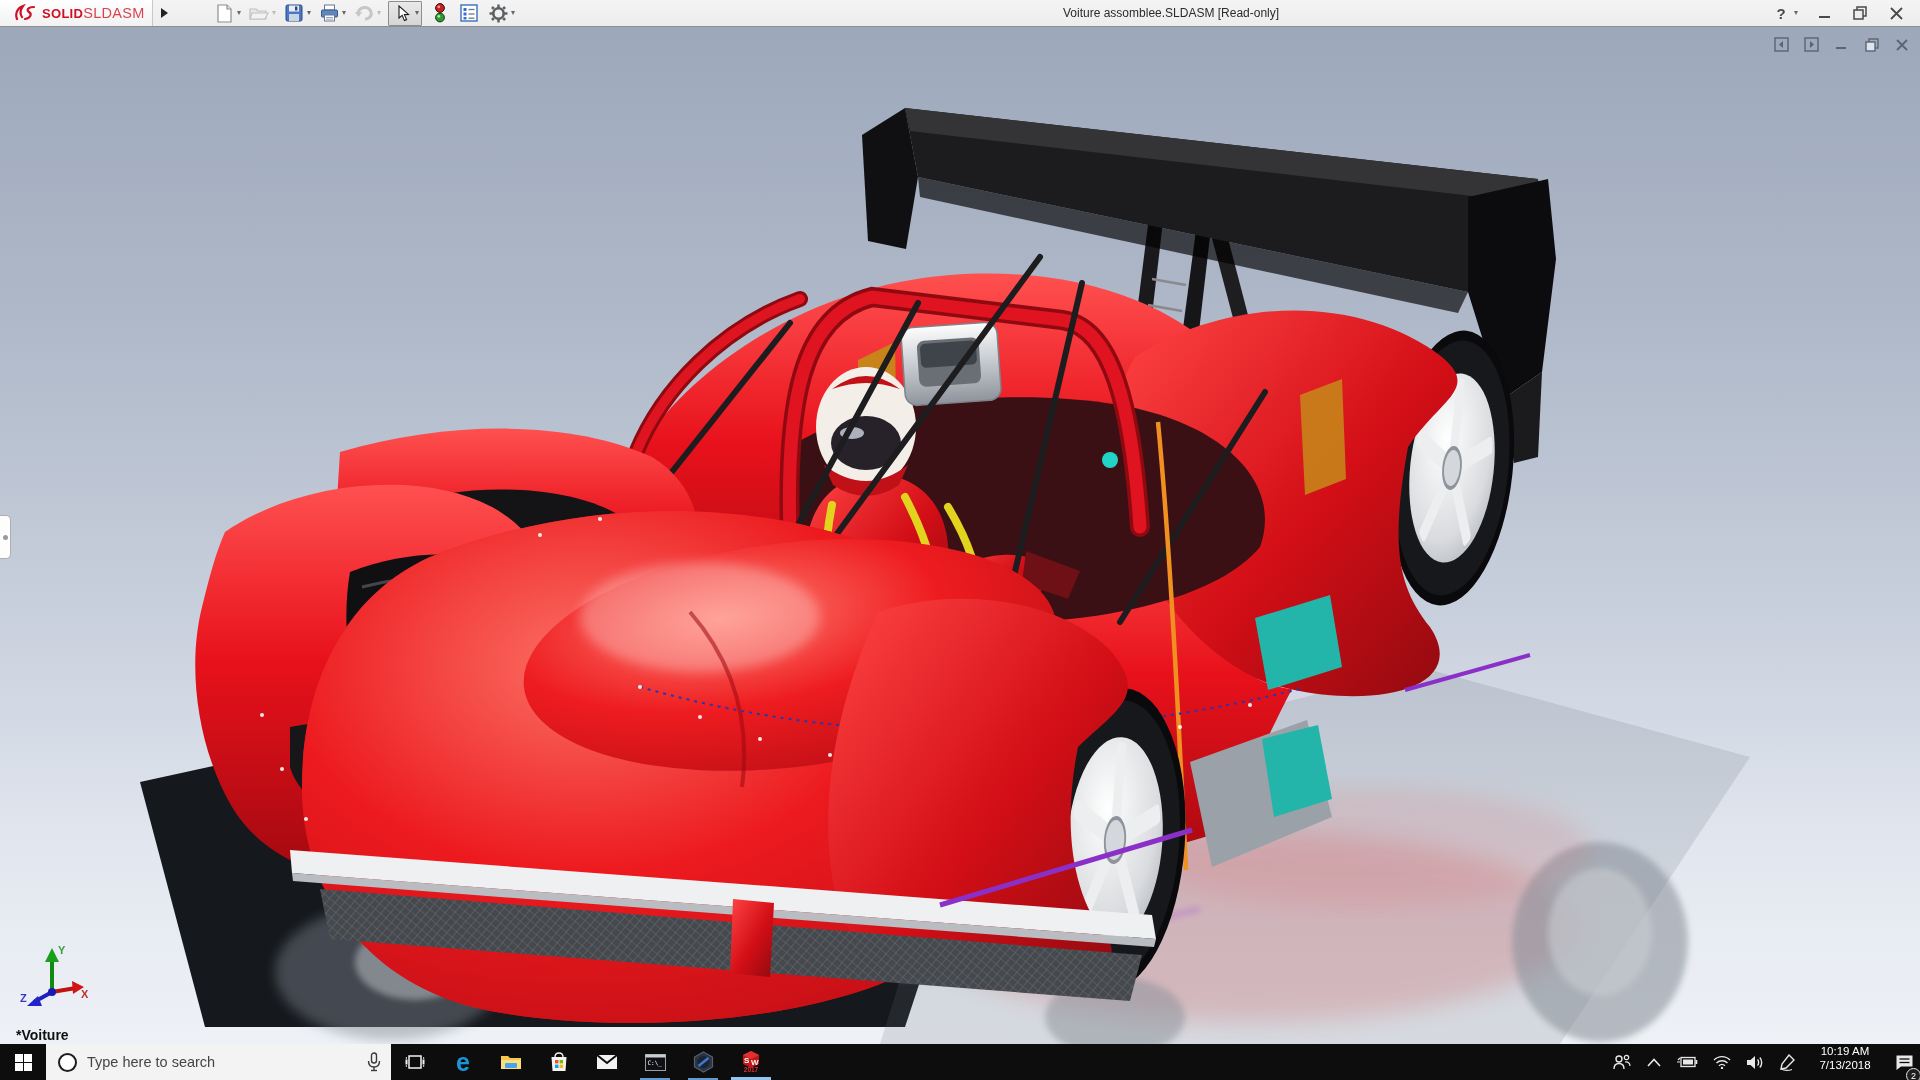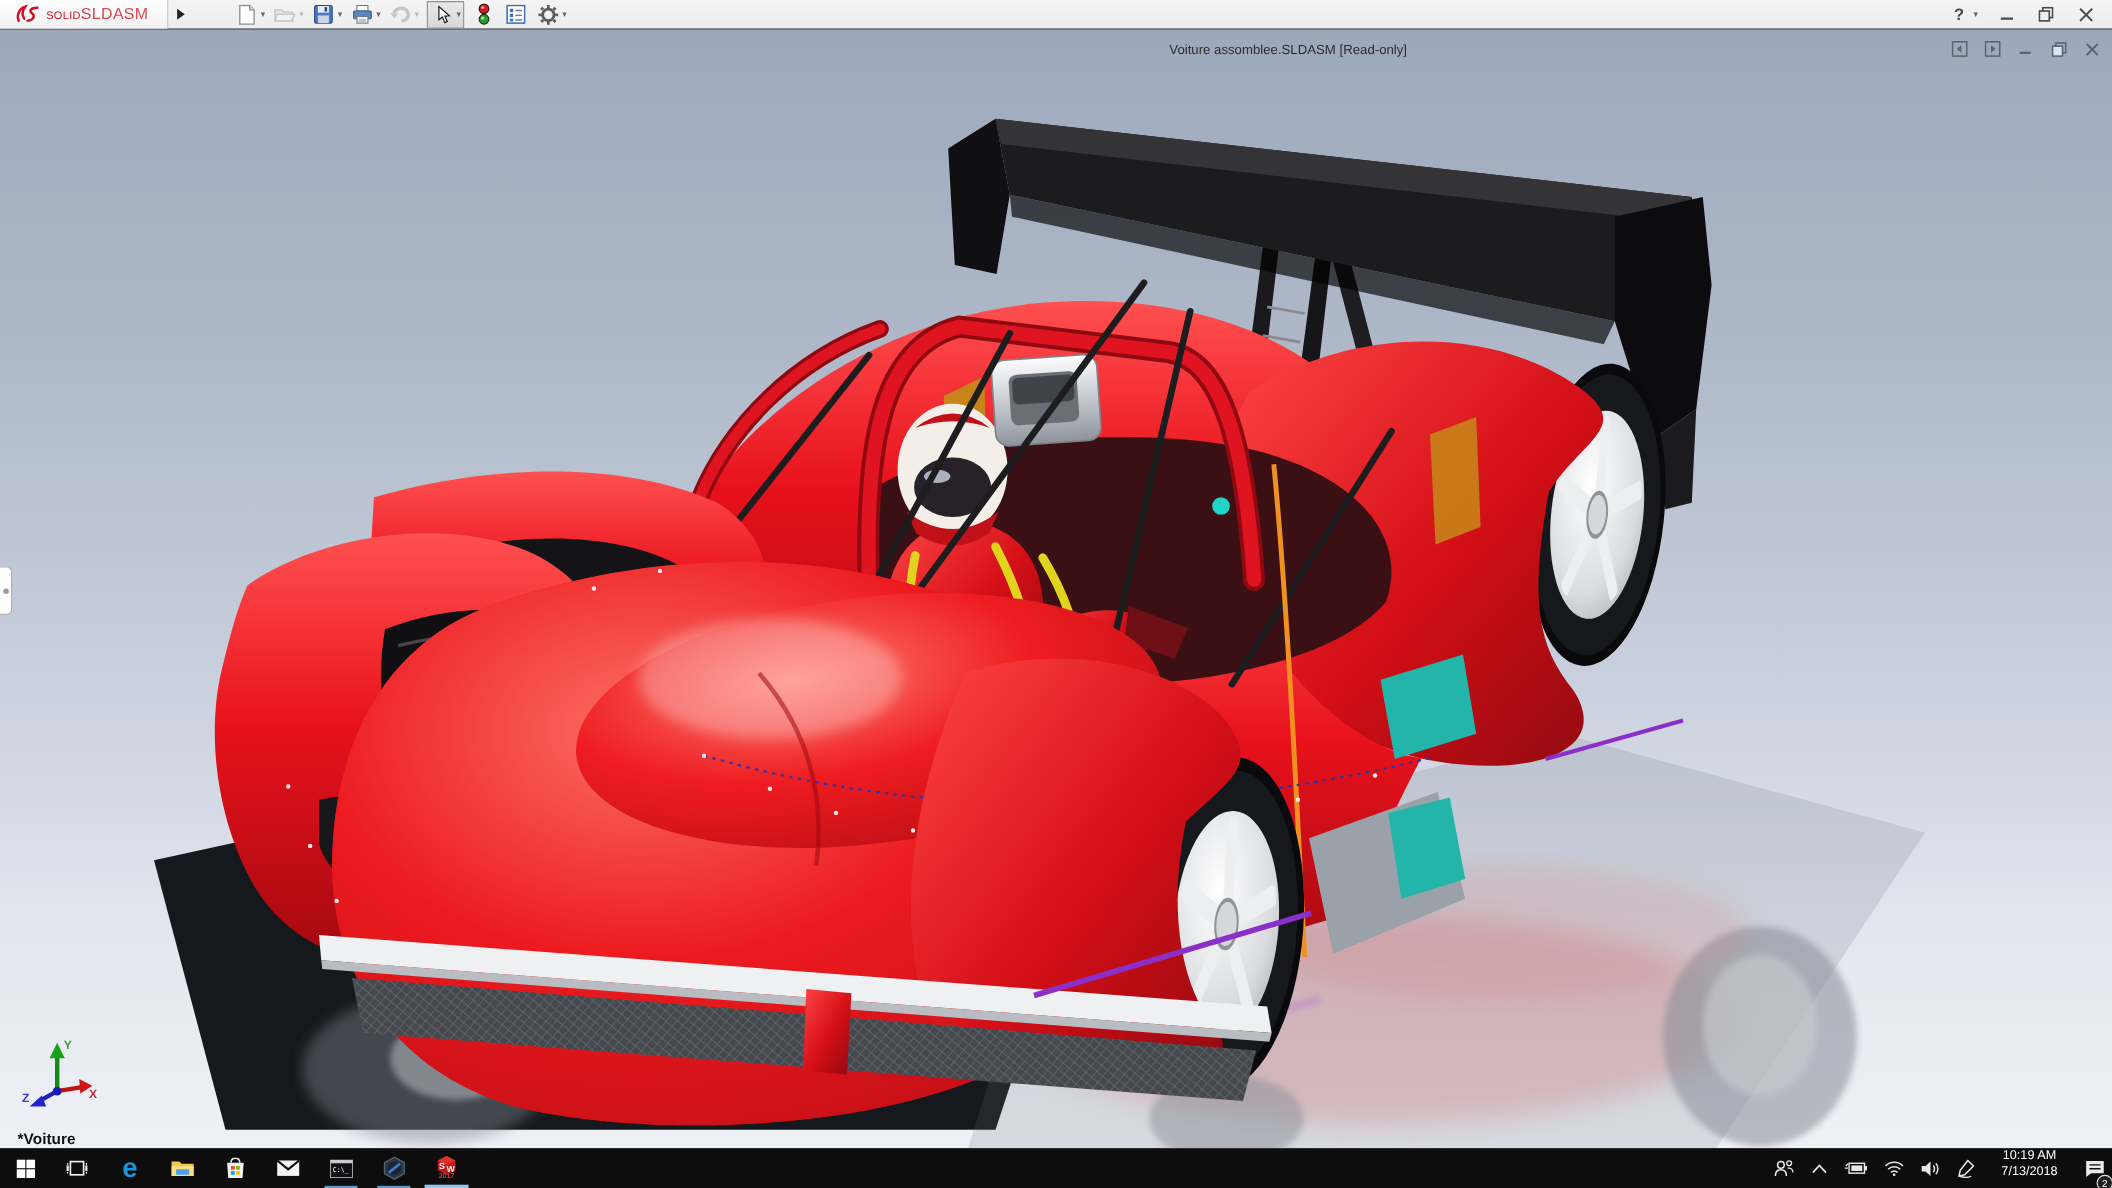--- a/index.html
+++ b/index.html
@@ -6,34 +6,34 @@
   html,body { width:1920px; height:1080px; overflow:hidden;
     font-family:"Liberation Sans", sans-serif; background:#000; }
 
   
   .titlebar { position:absolute; top:0; left:0; width:1920px; height:27px;
     background:linear-gradient(180deg,#f4f4f4,#ededed);
     border-bottom:1px solid #8e8e8e; display:flex; align-items:center; z-index:30; }
   .brand { width:153px; height:100%; display:flex; align-items:center; gap:4px;
     padding-left:14px; background:linear-gradient(180deg,#ffffff,#f2f2f2);
     border-right:1px solid #c8c8c8; }
-  .brand-solid { font-size:10px; font-weight:400; color:#ce1126; letter-spacing:.3px; }
+  .brand-solid { font-size:13px; font-weight:700; color:#ce1126; letter-spacing:.3px; }
   .brand-works { font-size:14.5px; font-weight:400; color:#d9454f; letter-spacing:.3px; }
   .flyout-btn { width:18px; height:22px; border:none; background:transparent;
     display:flex; align-items:center; justify-content:center; margin-left:2px; cursor:pointer; }
   .tools { display:flex; align-items:center; gap:7px; margin-left:40px; }
   .tool { display:flex; align-items:center; gap:2px; }
   .tool button { border:none; background:transparent; width:22px; height:24px;
     display:flex; align-items:center; justify-content:center; cursor:pointer; }
   .caret { font-size:8px; color:#666; line-height:1; }
   .caret.dis { color:#bdbdbd; }
   .sel-box { display:flex; align-items:center; border:1px solid #8e8e8e;
     background:linear-gradient(180deg,#e9e9e9,#d6d6d6); height:25px; padding:0 2px; border-radius:1px; }
   .win-title { position:absolute; left:1063px; top:0; height:39px; line-height:27px;
-    font-size:12px; color:#2b2b2b; white-space:nowrap;margin-top:32px; }
+    font-size:12px; color:#2b2b2b; white-space:nowrap; }
   .win-controls { margin-left:auto; display:flex; align-items:center; gap:16px; padding-right:14px; }
   .win-controls .wc { border:none; background:transparent; display:flex; align-items:center;
     justify-content:center; width:20px; height:22px; cursor:pointer; }
   .help-q { font-size:15px; font-weight:700; color:#4a4a4a; }
 
   
   .viewport { position:absolute; top:27px; left:0; width:1920px; height:1017px;
     background:linear-gradient(180deg,#9da8bb 0%, #aeb8c8 28%, #c9d0dd 58%, #e3e8f0 82%, #eef1f6 100%); }
   .doc-controls { position:absolute; top:9px; right:10px; display:flex; align-items:center; gap:13px; z-index:5; }
   .doc-controls .dc { border:none; background:transparent; width:17px; height:17px;
@@ -491,20 +491,30 @@
 <div class="taskbar">
   <button class="start-btn">
     <svg width="17" height="17" viewBox="0 0 17 17">
       <rect x="0" y="0" width="8" height="8" fill="#fff"></rect>
       <rect x="9" y="0" width="8" height="8" fill="#fff"></rect>
       <rect x="0" y="9" width="8" height="8" fill="#fff"></rect>
       <rect x="9" y="9" width="8" height="8" fill="#fff"></rect>
     </svg>
   </button>
 
+  <div class="searchbox">
+    <span class="cortana-ring"></span>
+    <span class="search-text">Type here to search</span>
+    <svg width="14" height="20" viewBox="0 0 14 20">
+      <rect x="4.5" y="1" width="5" height="10" rx="2.5" fill="none" stroke="#3c3c3c" stroke-width="1.4"></rect>
+      <path d="M1.5,9 C1.5,13 4,15 7,15 C10,15 12.5,13 12.5,9" fill="none" stroke="#3c3c3c" stroke-width="1.4"></path>
+      <line x1="7" y1="15" x2="7" y2="18" stroke="#3c3c3c" stroke-width="1.4"></line>
+      <line x1="4" y1="18.5" x2="10" y2="18.5" stroke="#3c3c3c" stroke-width="1.4"></line>
+    </svg>
+  </div>
 
   <div class="tb-icons">
     <button class="tb-app">
       <svg width="20" height="18" viewBox="0 0 20 18">
         <rect x="4" y="3" width="12" height="12" fill="none" stroke="#f2f2f2" stroke-width="1.5"></rect>
         <path d="M2,5 L0.8,5 M2,13 L0.8,13 M18,5 L19.2,5 M18,13 L19.2,13" stroke="#f2f2f2" stroke-width="1.5"></path>
         <rect x="0.5" y="6.5" width="2" height="5" fill="#f2f2f2"></rect>
         <rect x="17.5" y="6.5" width="2" height="5" fill="#f2f2f2"></rect>
       </svg>
     </button>

